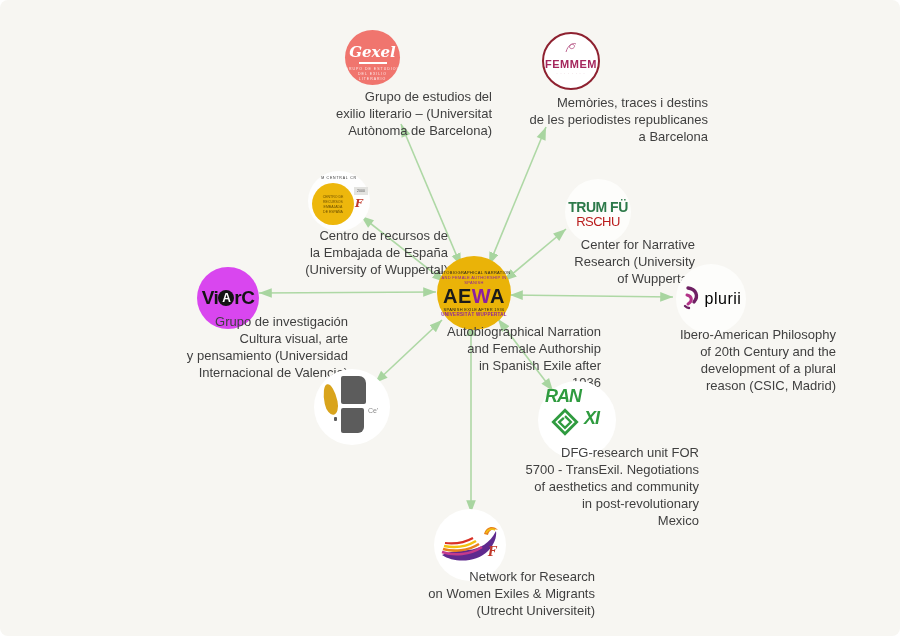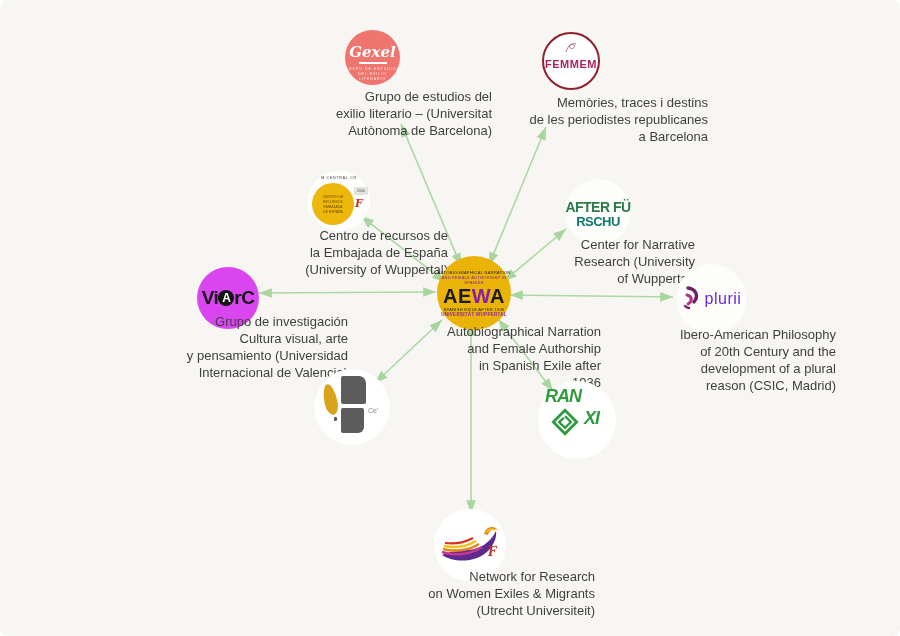--- a/index.html
+++ b/index.html
@@ -26,41 +26,41 @@
   .emb-top{font-size:3.5px;letter-spacing:.8px;color:#333;padding-top:5px;}
   .emb-yellow{position:absolute;left:4px;top:12px;width:42px;height:42px;border-radius:50%;background:#edb70c;
               font-size:3.5px;line-height:5px;color:#6b4e00;text-align:center;padding-top:12px;box-sizing:border-box;white-space:pre-line;}
   .emb-box{position:absolute;left:46px;top:16px;width:14px;height:8px;background:#e3e3e0;font-size:3.5px;color:#555;line-height:8px;}
   .emb-glyph{position:absolute;left:47px;top:27px;font-family:"DejaVu Serif",serif;font-style:italic;font-weight:bold;
              font-size:11px;color:#c0392b;line-height:12px;}
 
   
   .zef{left:565px;top:179px;width:66px;height:66px;background:#fdfdfb;}
   .zef-l1{padding-top:21px;font-size:14px;font-weight:bold;letter-spacing:-.5px;color:#2d7a4a;line-height:15px;}
-  .zef-l2{font-size:13px;font-weight:bold;letter-spacing:-.5px;color:#0f766e;line-height:14px;}
+  .zef-l2{font-size:13px;font-weight:normal;letter-spacing:-.5px;color:#b91c1c;line-height:14px;}
 
   
   .viarc{left:197px;top:267px;width:62px;height:62px;background:#d946ef;}
   .viarc-text{padding-top:20px;font-size:19px;font-weight:800;color:#141414;letter-spacing:-.5px;}
   .viarc-a{display:inline-block;width:16px;height:16px;border-radius:50%;background:#141414;color:#fff;
            font-size:12px;line-height:16px;font-weight:800;vertical-align:2px;}
 
   
   .aewa{left:437px;top:256px;width:74px;height:74px;background:#eab308;}
   .aewa-tiny{font-size:4px;letter-spacing:.3px;color:#1d1d1d;line-height:5px;}
   .aewa-tiny.purple{color:#8a1fa0;}
   .aewa-word{font-size:20px;font-weight:800;letter-spacing:.5px;color:#1a1a1a;line-height:22px;}
   .aewa-word .w{color:#8a1fa0;}
   .aewa-pad{padding-top:14px;}
   .aewa-tiny.bold{font-weight:bold;font-size:4.5px;}
 
   
   .pluri{left:676px;top:264px;width:70px;height:70px;background:#fdfdfb;}
   .pluri-inner{display:flex;align-items:center;justify-content:center;height:100%;gap:4px;}
-  .pluri-word{font-size:16px;color:#6d28d9;letter-spacing:.5px;}
+  .pluri-word{font-size:16px;color:#000000;letter-spacing:.5px;}
 
   
   .ciech{left:314px;top:369px;width:76px;height:76px;background:#fff;}
   .ciech-leaf{position:absolute;left:10px;top:15px;width:13px;height:31px;background:#d9a41c;
               border-radius:50% 50% 50% 50%/60% 60% 40% 40%;transform:rotate(-12deg);}
   .ciech-b1{position:absolute;left:27px;top:7px;width:25px;height:28px;background:#5c5c5c;border-radius:2px 7px 2px 2px;}
   .ciech-b2{position:absolute;left:27px;top:39px;width:23px;height:25px;background:#5c5c5c;border-radius:2px 2px 6px 2px;}
   .ciech-dot{position:absolute;left:20px;top:48px;width:3px;height:4px;background:#5c5c5c;border-radius:1px;}
   .ciech-txt{position:absolute;left:54px;top:38px;font-size:7px;color:#8a8a8a;line-height:8px;}
 
@@ -143,21 +143,21 @@
 EMBAJADA
 DE ESPAÑA</div>
     <div class="emb-box">2000</div>
     <div class="emb-glyph">F</div>
   </div>
   <div class="label lb-embajada">Centro de recursos de
 la Embajada de España
 (University of Wuppertal)</div>
 
   <div class="node-circle zef">
-    <div class="zef-l1">AFTER FÜ</div>
+    <div class="zef-l1">TRUM FÜ</div>
     <div class="zef-l2">RSCHU</div>
   </div>
   <div class="label lb-zef">Center for Narrative
 Research (University
 of Wuppertal)</div>
 
   <div class="node-circle viarc">
     <div class="viarc-text"><span>Vi</span><span class="viarc-a">A</span><span>rC</span></div>
   </div>
   <div class="label lb-viarc">Grupo de investigación
@@ -203,20 +203,25 @@
   </div>
 
   <div class="node-circle transexil">
     <div class="tx-top">RAN</div>
     <svg class="tx-glyph" width="28" height="28" viewBox="0 0 24 24">
       <path d="M12 2 L22 12 L12 22 L2 12 Z" stroke="#2f9b3f" stroke-width="2.4" fill="none"></path>
       <path d="M12 7 L17 12 L12 17 L7 12 L11 8.5" stroke="#2f9b3f" stroke-width="2" fill="none"></path>
     </svg>
     <div class="tx-side">XI</div>
   </div>
+  <div class="label lb-transexil">DFG-research unit FOR
+5700 - TransExil. Negotiations
+of aesthetics and community
+in post-revolutionary
+Mexico</div>
 
   <div class="node-circle network">
     <svg class="bird-svg" width="60" height="46" viewBox="0 0 60 46">
       <path d="M2 34 C14 42 36 42 48 30 C54 24 57 16 56 10 C50 22 40 28 28 29 C16 30 8 31 2 34 Z" fill="#5f2a8e"></path>
       <path d="M2 31 C14 35 30 34 42 26" stroke="#c43a8c" stroke-width="2.6" fill="none"></path>
       <path d="M3 28 C14 31 28 30 39 23" stroke="#e8821e" stroke-width="2.6" fill="none"></path>
       <path d="M4 25 C14 27 26 26 36 20" stroke="#f2c210" stroke-width="2.6" fill="none"></path>
       <path d="M5 22 C14 23 24 22 33 17" stroke="#d93025" stroke-width="2.2" fill="none"></path>
       <path d="M44 13 C46 5 54 4 58 9 C54 7 49 9 48 14 Z" fill="#e8821e"></path>
       <path d="M46 12 C48 8 52 7 55 9" stroke="#f2c210" stroke-width="1.6" fill="none"></path>

